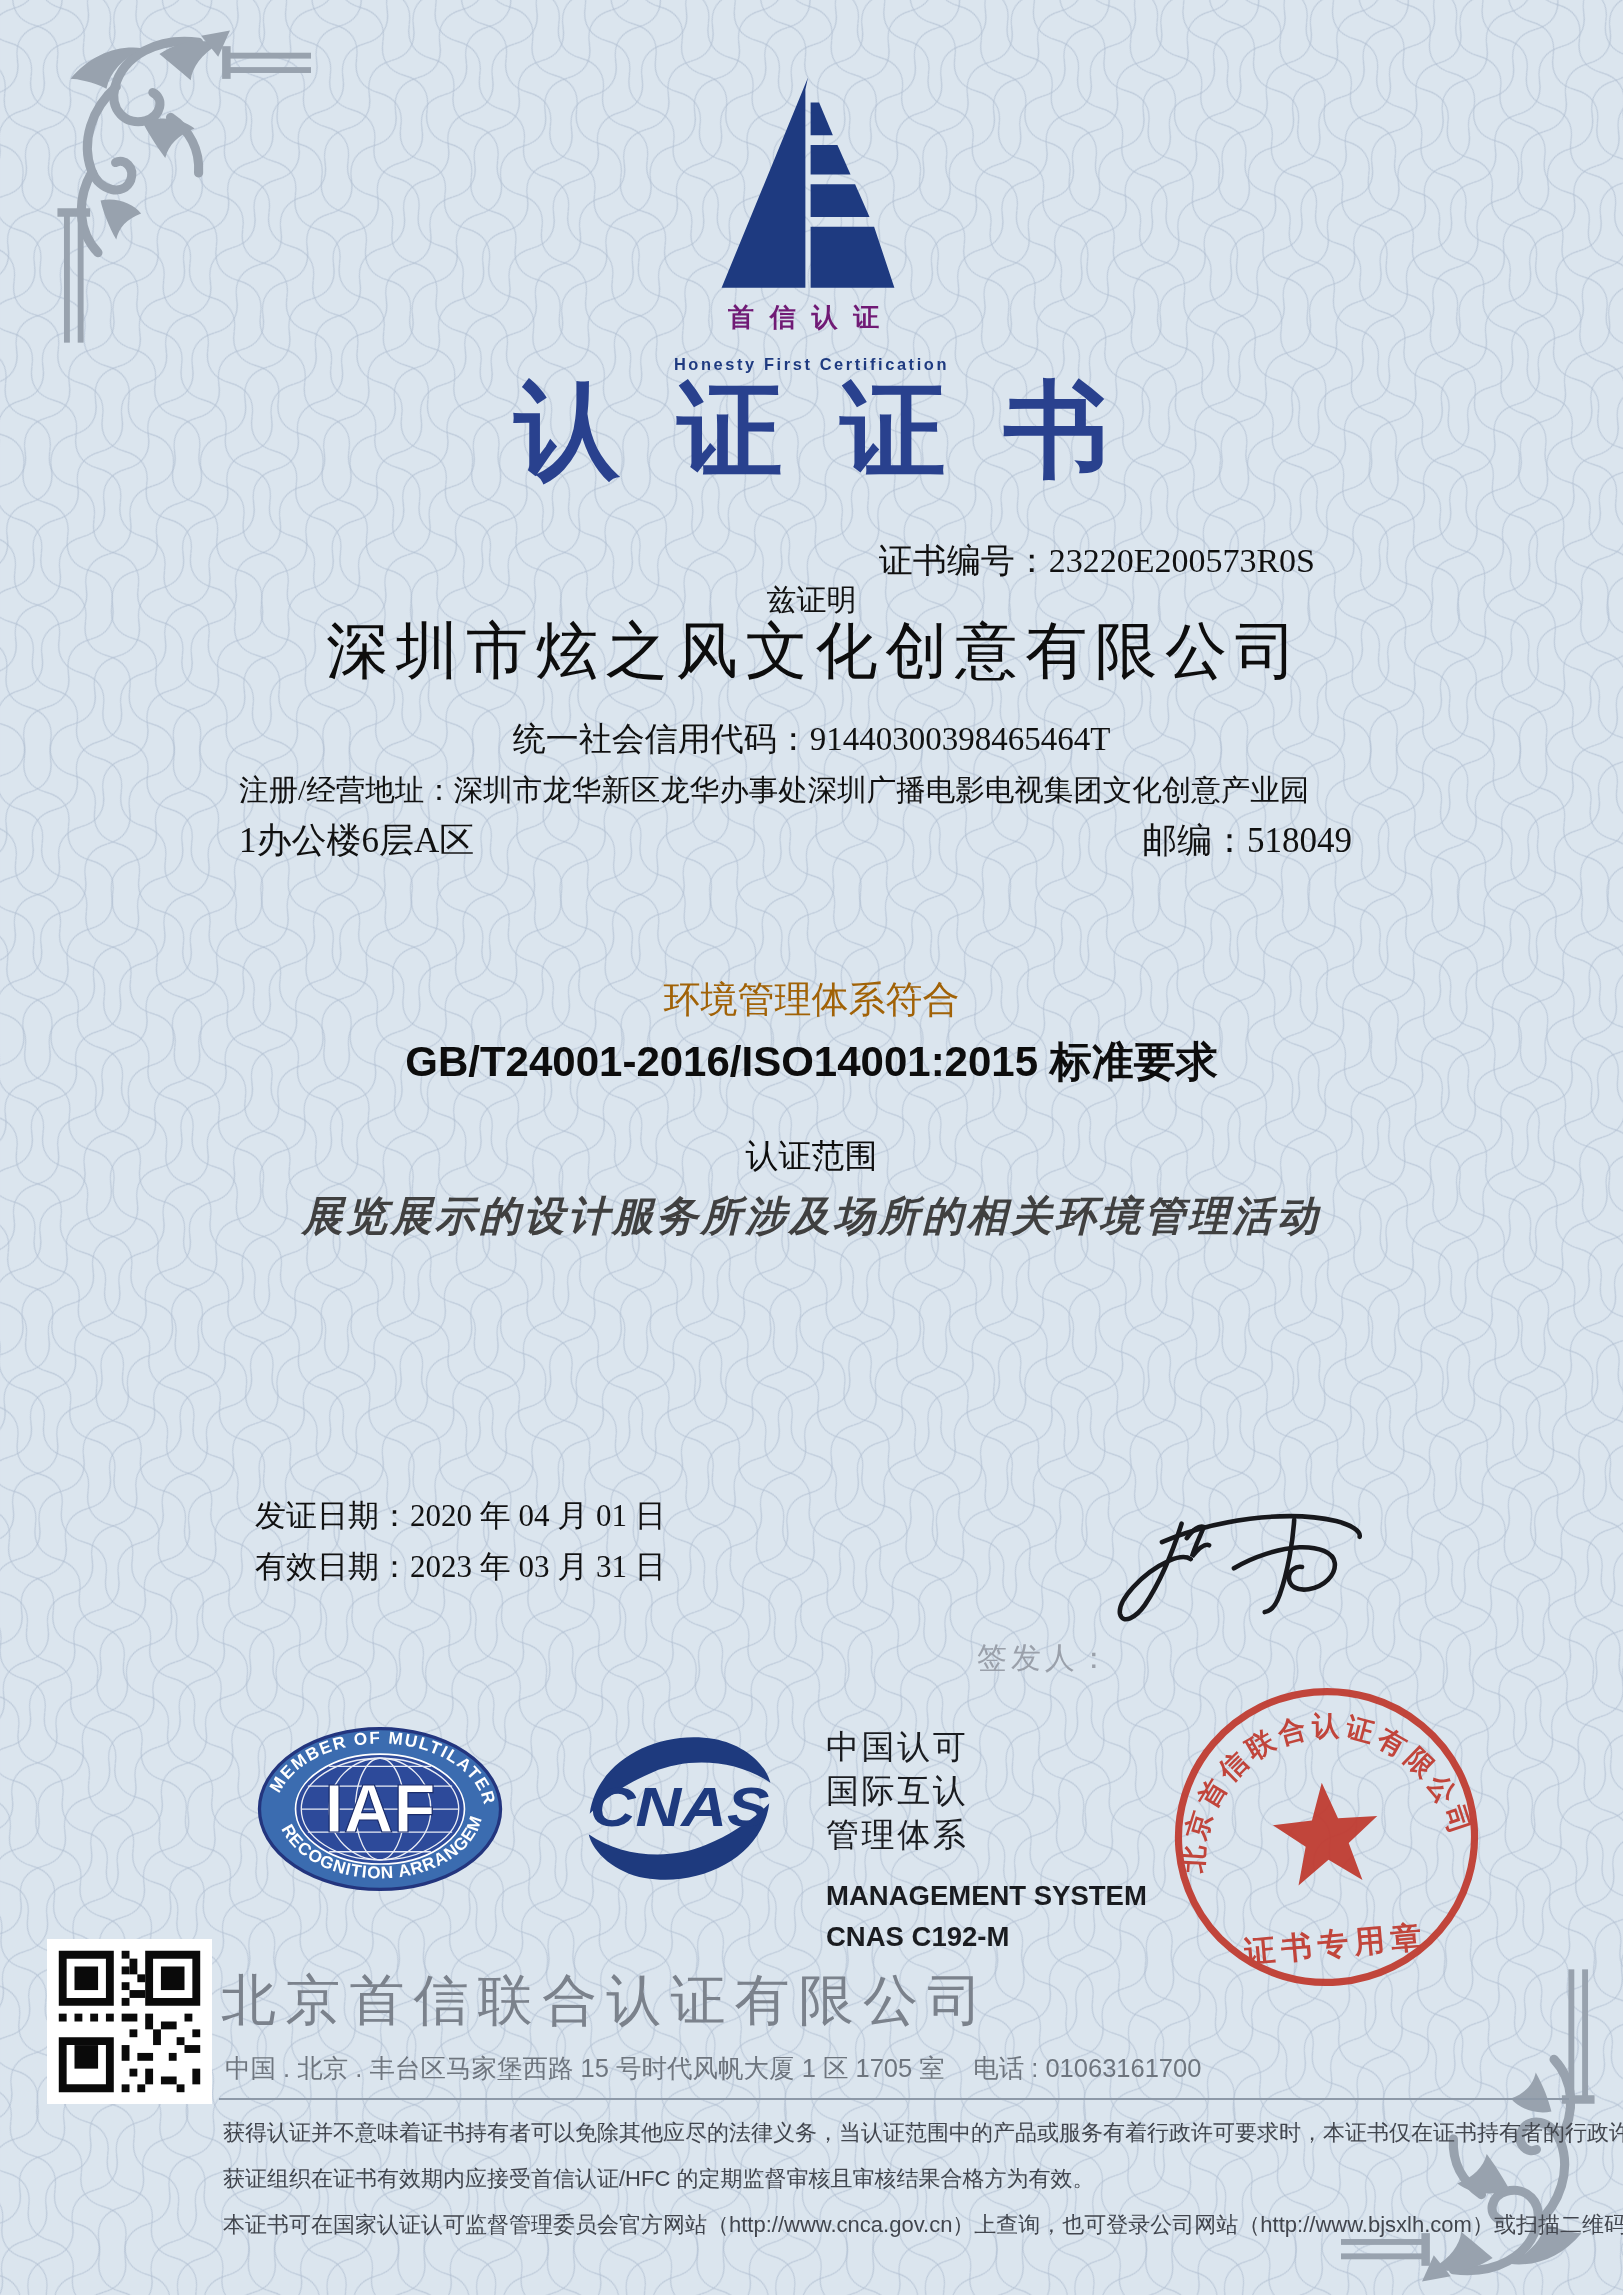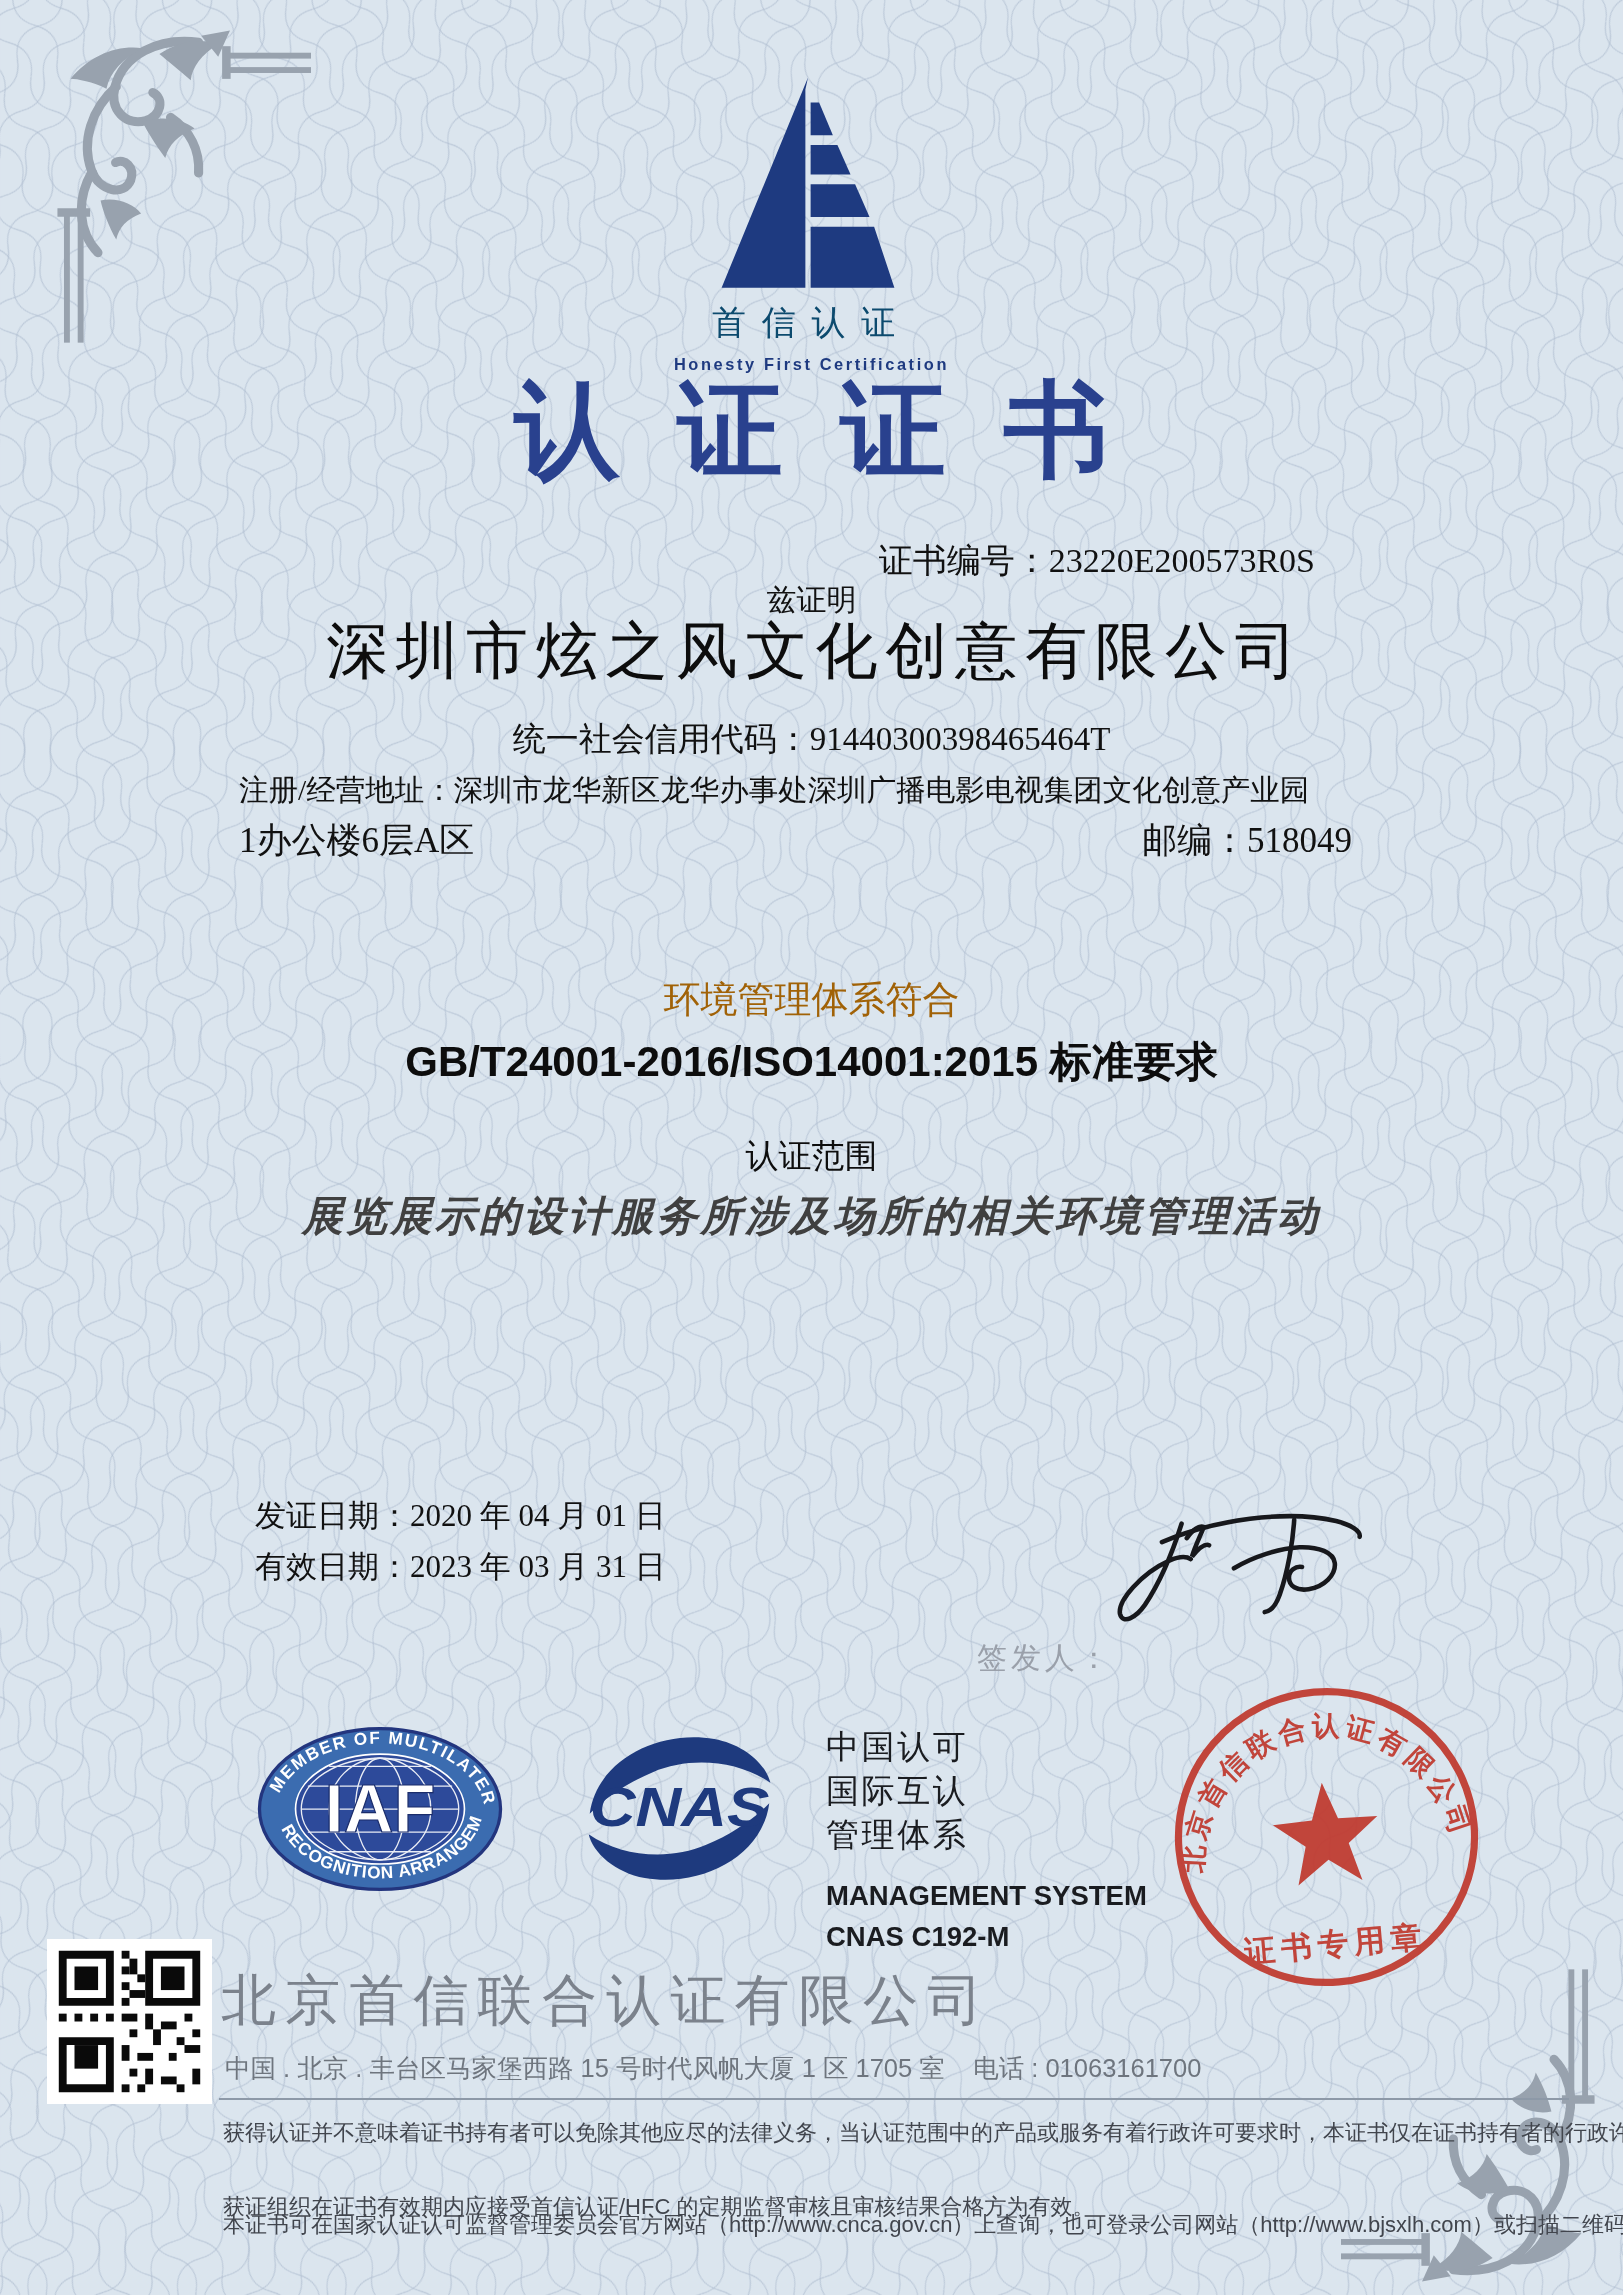--- a/index.html
+++ b/index.html
@@ -4,21 +4,21 @@
 <style>
   html,body{margin:0;padding:0;}
   body{width:1623px;height:2295px;position:relative;overflow:hidden;
        background:#dbe5ee;font-family:"Liberation Sans",sans-serif;}
   #page{position:absolute;inset:0;width:1623px;height:2295px;overflow:hidden;}
   .abs{position:absolute;}
   .bgsvg{position:absolute;left:0;top:0;z-index:0;}
   .layer{z-index:2;}
   .serif{font-family:"Liberation Serif","DejaVu Serif",serif;}
   .center{left:0;right:0;text-align:center;}
-  .logo-cn{top:300px;font-size:34px;font-weight:normal;letter-spacing:15.7px;color:#0c4a6e;}
+  .logo-cn{top:300px;font-size:26px;font-weight:bold;letter-spacing:15.7px;color:#701a75;}
   .logo-en{top:355px;font-size:16.4px;font-weight:bold;letter-spacing:2.6px;color:#1e3a80;}
   .title{top:361px;font-size:105px;font-weight:bold;color:#29418e;}
   .title span{letter-spacing:58px;margin-right:-58px;}
   .certno{top:538px;right:308px;font-size:34px;color:#111;}
   .hereby{top:580px;font-size:30px;color:#111;}
   .company{top:609px;font-size:62px;font-weight:normal;color:#0d0d0d;}
   .company span{letter-spacing:7.9px;margin-right:-7.9px;}
   .credit{top:717px;font-size:33px;color:#111;}
   .addr1{left:239px;top:771px;font-size:29.5px;color:#111;white-space:nowrap;}
   .addr2{left:239px;top:817px;width:1113px;font-size:35px;color:#111;display:flex;justify-content:space-between;}
@@ -31,21 +31,21 @@
   .signer{left:977px;top:1638px;font-size:30px;color:#9aa0aa;letter-spacing:3.9px;}
   .cnasblock{left:826px;top:1725px;color:#1a1c20;}
   .cnasblock .cn{font-size:33px;line-height:44px;letter-spacing:2.6px;}
   .cnasblock .en{font-size:27.5px;font-weight:bold;line-height:41px;}
   .cnasblock .en1{margin-top:18px;}
   .issuer-name{left:221px;top:1964px;font-size:55px;color:#7b828c;}
   .issuer-name span{letter-spacing:9.2px;}
   .issuer-addr{left:225px;top:2051px;font-size:25.5px;color:#6e757e;white-space:nowrap;}
   .rule{left:219px;top:2098px;width:1350px;height:2px;background:#8d99a8;}
   .foot{left:223px;width:1381px;font-size:22px;color:#41454d;white-space:nowrap;}
-  .f1{top:2118px;} .f2{top:2164px;margin-top:28px;} .f3{top:2210px;}
+  .f1{top:2118px;} .f2{top:2164px;} .f3{top:2210px;}
   .stamp{left:1166px;top:1683px;transform:rotate(-5deg);opacity:.93;}
   .orn-br{transform:rotate(180deg);}
   .qrbox{left:47px;top:1939px;width:165px;height:165px;background:#fff;}
 </style>
 </head>
 <body>
 
 <div id="page">
 
   <svg class="bgsvg" width="1623" height="2295" viewBox="0 0 2480 3507">

